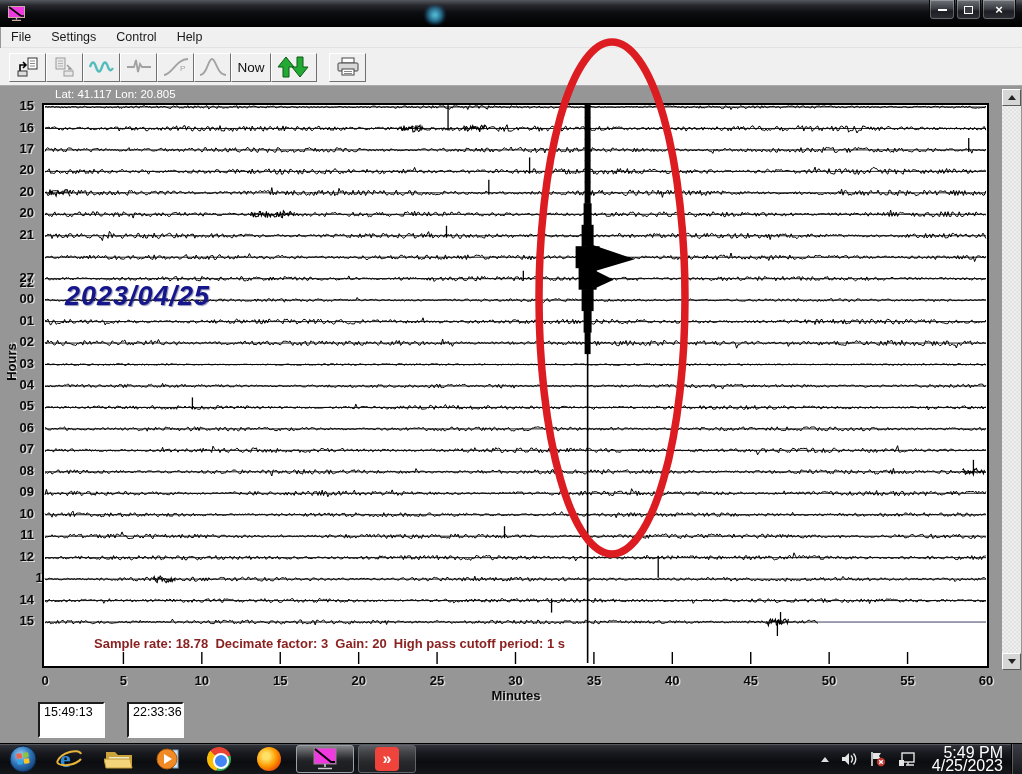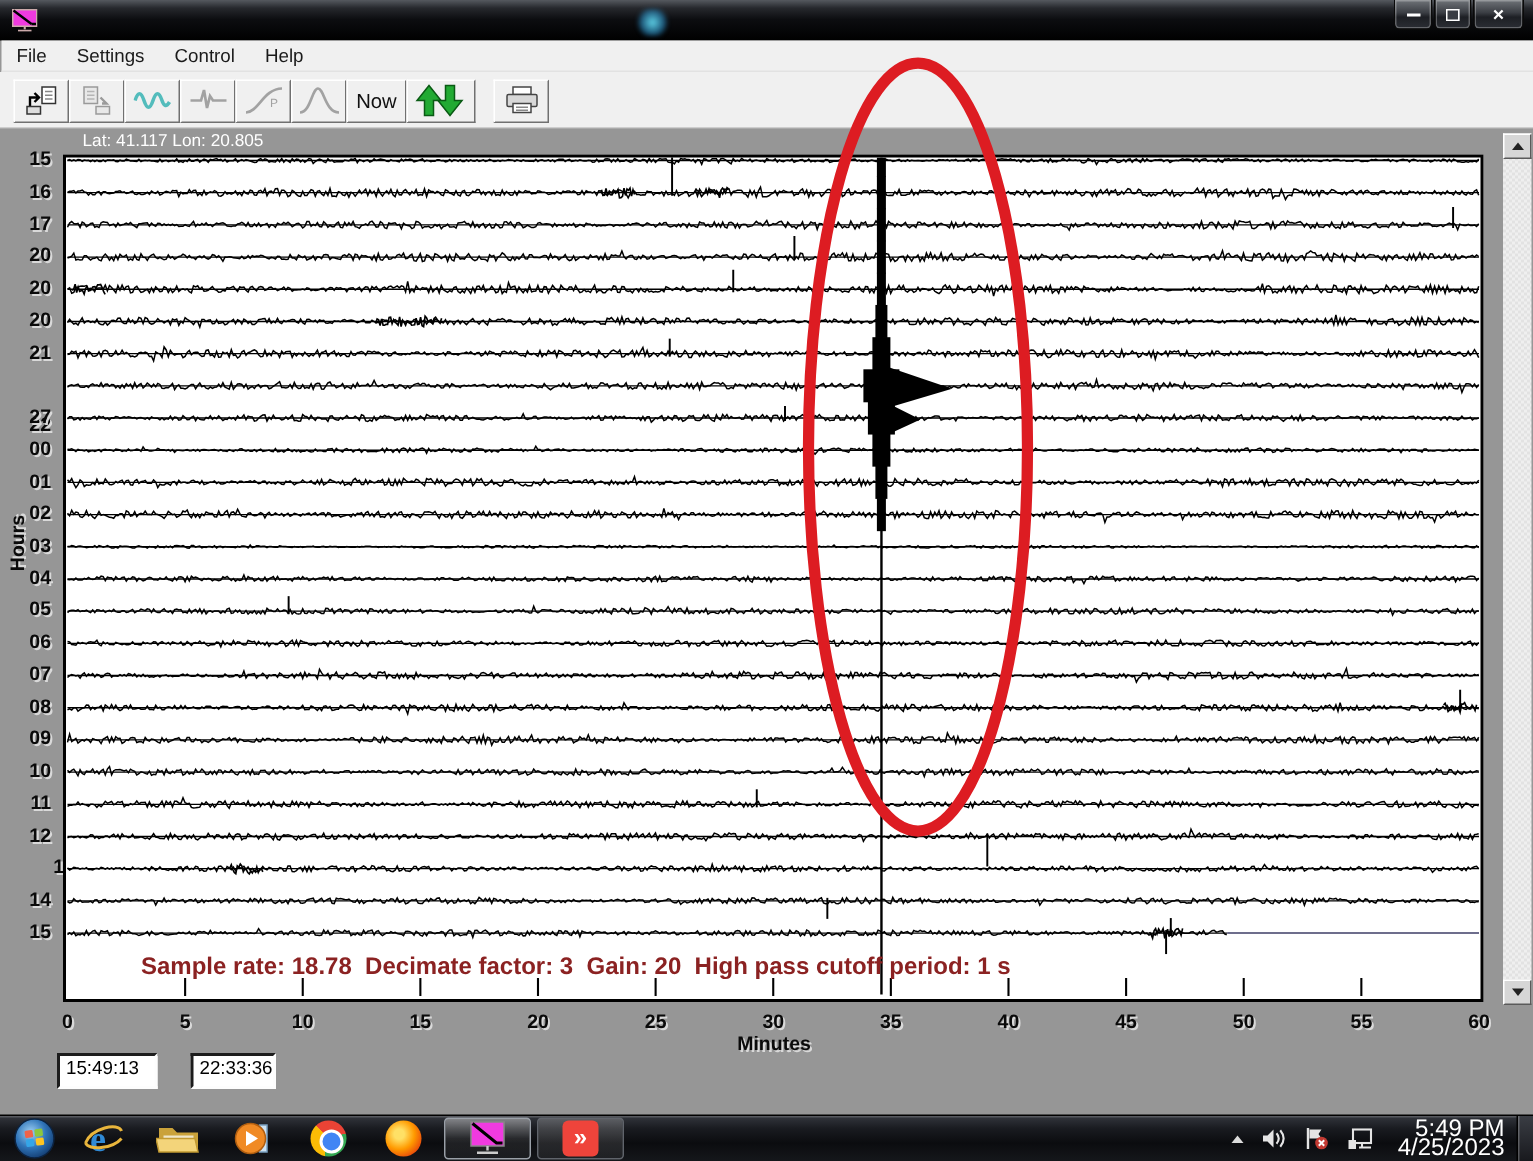--- a/index.html
+++ b/index.html
@@ -42,21 +42,21 @@
   .tbtn.now { width:40px; font-size:13.5px; color:#111; }
   .tbtn.arrows { width:46px; }
   .tbtn.print { width:37px; margin-left:12px; }
 
   
   .lat-bar { position:absolute; left:55px; top:88px; color:#fff; font-size:11.5px; }
   .plot { position:absolute; left:42px; top:103px; width:947px; height:565px;
     background:#fff; border:2px solid #000; }
   .plot svg { position:absolute; left:0; top:0; }
   .info-text { position:absolute; left:50px; top:531px; color:#8b2222;
-    font-size:16px; font-weight:bold; white-space:pre; }
+    font-size:13px; font-weight:bold; white-space:pre; }
   .date-label { position:absolute; left:21px; top:176px; color:#15158c;
     font-size:27px; font-weight:bold; font-style:italic;
     text-shadow:1px 1px 1px rgba(10,10,90,.45); letter-spacing:1px; }
   .emboss { color:#0a0a0a; font-weight:bold; font-size:13px;
     text-shadow:1.4px 1.4px 0 #d9d9d9; }
   .hour-label { position:absolute; width:30px; text-align:right; }
   .minute-label { position:absolute; width:34px; text-align:center; top:673px; }
   .hours-axis-label { position:absolute; left:-18px; top:354px; width:60px; height:16px;
     text-align:center; transform:rotate(-90deg); }
   .minutes-axis-label { position:absolute; left:481px; top:688px; width:70px; text-align:center; }
@@ -66,21 +66,21 @@
     background:repeating-conic-gradient(#efefef 0% 25%, #e2e2e2 0% 50%) 0 0/4px 4px; }
   .sbtn { position:absolute; left:0; width:19px; height:17px; background:#d6d6d6;
     border:1px solid; border-color:#fff #5a5a5a #5a5a5a #fff;
     display:flex; align-items:center; justify-content:center; }
   .sbtn.up { top:0; } .sbtn.down { bottom:0; }
   .sarrow { width:0; height:0; border-left:4px solid transparent; border-right:4px solid transparent; }
   .sarrow.up { border-bottom:5px solid #222; }
   .sarrow.down { border-top:5px solid #222; }
 
   
-  .time-field { position:absolute; top:702px; height:24px; background:#fff;
+  .time-field { position:absolute; top:702px; height:36px; background:#fff;
     border:2px solid; border-color:#1c1c1c #fdfdfd #fdfdfd #1c1c1c;
     font-size:12.5px; color:#000; padding:1px 0 0 4px; }
   .tf1 { left:38px; width:67px; } .tf2 { left:127px; width:57px; }
 
   
   .overlay { position:absolute; left:0; top:0; width:1022px; height:774px; pointer-events:none; }
 
   
   .taskbar { position:absolute; left:0; top:743px; width:1022px; height:31px;
     background:linear-gradient(180deg,#33363d 0%,#191b20 28%,#0b0c0f 60%,#15171b 100%);
@@ -319,20 +319,21 @@
         <line x1="236.245" y1="547" x2="236.245" y2="559" stroke="#000" stroke-width="1.4"></line>
         <line x1="314.65999999999997" y1="547" x2="314.65999999999997" y2="559" stroke="#000" stroke-width="1.4"></line>
         <line x1="393.075" y1="547" x2="393.075" y2="559" stroke="#000" stroke-width="1.4"></line>
         <line x1="471.49" y1="547" x2="471.49" y2="559" stroke="#000" stroke-width="1.4"></line>
         <line x1="549.905" y1="547" x2="549.905" y2="559" stroke="#000" stroke-width="1.4"></line>
         <line x1="628.3199999999999" y1="547" x2="628.3199999999999" y2="559" stroke="#000" stroke-width="1.4"></line>
         <line x1="706.735" y1="547" x2="706.735" y2="559" stroke="#000" stroke-width="1.4"></line>
         <line x1="785.15" y1="547" x2="785.15" y2="559" stroke="#000" stroke-width="1.4"></line>
         <line x1="863.5649999999999" y1="547" x2="863.5649999999999" y2="559" stroke="#000" stroke-width="1.4"></line>
       </svg>
+    <div class="date-label">2023/04/25</div>
     <div class="info-text">Sample rate: 18.78  Decimate factor: 3  Gain: 20  High pass cutoff period: 1 s</div>
   </div>
 
   <div class="vscroll">
     <div class="sbtn up">
         <span class="sarrow up"></span>
       </div>
     <div class="sbtn down">
         <span class="sarrow down"></span>
       </div>

